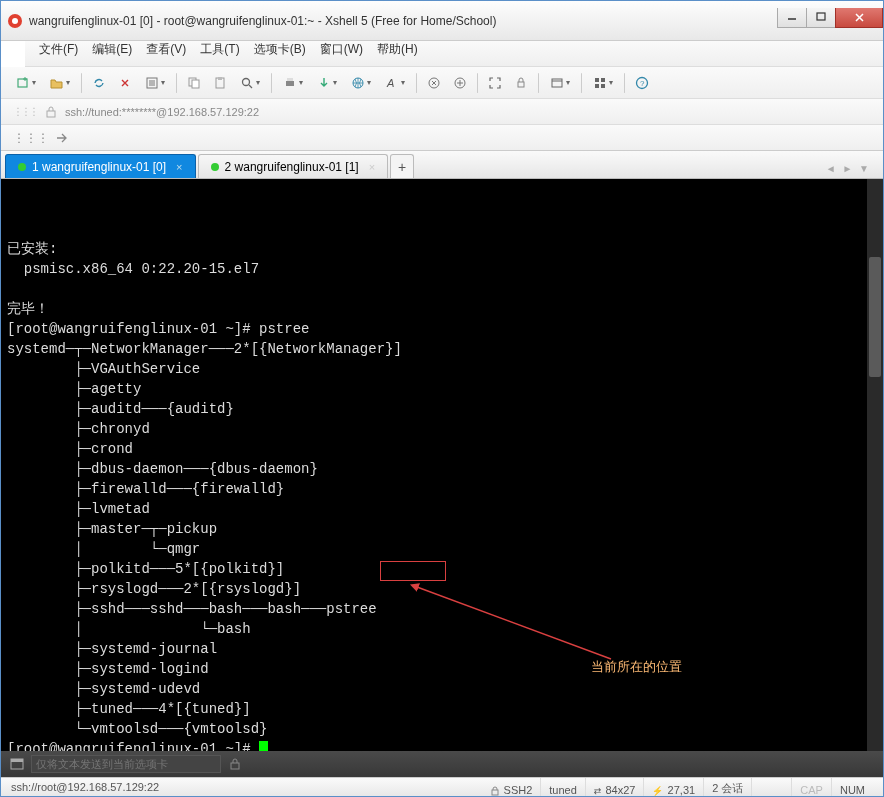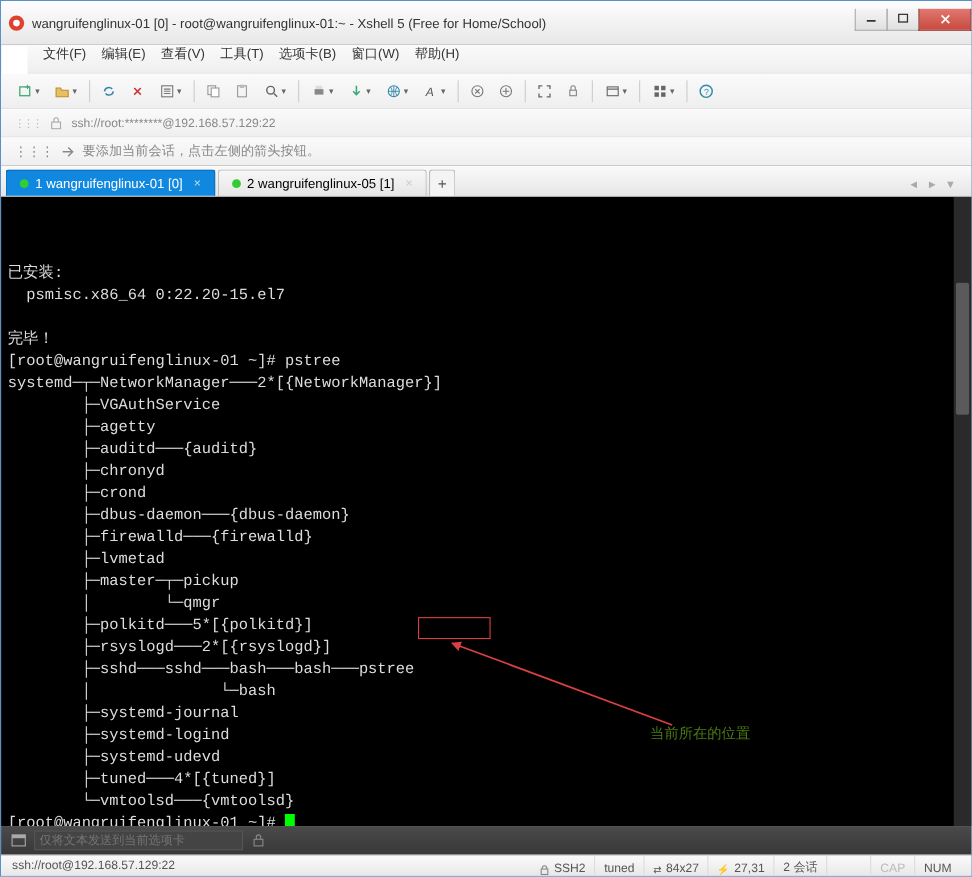--- a/index.html
+++ b/index.html
@@ -31,21 +31,21 @@
 .tab .tclose { margin-left:10px; font-size:11px; color:#ccc; }
 .tab.active .tclose { color:#bde; }
 .tab.add { width:24px; padding:0; justify-content:center; background:#f4f4f4; color:#555; font-size:14px; }
 .tabnav { margin-left:auto; color:#aaa; font-size:10px; padding:0 8px 4px; letter-spacing:2px; }
 .terminal { flex:1; background:#000; color:#dcdcdc; font-family:"NSimSun","SimSun","Courier New",monospace; font-size:14px; line-height:20px; padding:20px 0 4px 6px; white-space:pre; position:relative; overflow:hidden; }
 .terminal .cursor { display:inline-block; width:9px; height:16px; background:#00ff00; vertical-align:middle; }
 .terminal .scrollbar { position:absolute; right:0; top:0; bottom:0; width:16px; background:#2a2a2a; }
 .terminal .sthumb { position:absolute; right:2px; top:78px; width:12px; height:120px; background:#5a5a5a; border-radius:2px; }
 .hl-box { position:absolute; border:1px solid #d94040; }
 .arrow-svg { position:absolute; pointer-events:none; }
-.anno { position:absolute; color:#4d7c0f; font-size:13px; font-family:"Microsoft YaHei"; }
+.anno { position:absolute; color:#fdba74; font-size:13px; font-family:"Microsoft YaHei"; }
 .sendbar { height:26px; background:linear-gradient(#4a4a4a,#383838); display:flex; align-items:center; padding:12px 8px; gap:6px; }
 .sendbar input { flex:0 0 auto; width:190px; height:18px; background:#444; border:1px solid #555; color:#888; font-size:11px; padding:0 4px; }
 .sendbar .sic { width:16px; height:16px; }
 .statusbar { height:19px; background:linear-gradient(#fafafa,#e8e8e8); display:flex; align-items:center; padding:0 10px; font-size:11px; color:#555; border-top:1px solid #ccc; }
 .statusbar .left { flex:1; }
 .statusbar .cell { padding:0 8px; border-left:1px solid #ddd; display:flex; align-items:flex-end; gap:4px; height:100%; }
 .statusbar .cell.first { border:none; }
 </style>
 </head>
 <body>
@@ -207,42 +207,41 @@
         </svg>
       </div>
   </div>
 
   <div class="addrbar">
     <span class="grip">⋮⋮⋮</span>
     <svg class="lock" viewBox="0 0 12 12">
         <rect x="2" y="5" width="8" height="6" fill="none" stroke="#aaa"></rect>
         <path d="M4 5V3a2 2 0 0 1 4 0v2" fill="none" stroke="#aaa"></path>
       </svg>
-    <span>ssh://root:********@192.168.57.129:22</span>
+    <span>ssh://tuned:********@192.168.57.129:22</span>
   </div>
 
   <div class="hint">
     <span class="grip">⋮⋮⋮</span>
     <svg width="14" height="14">
         <path d="M2 7h8M7 3l4 4-4 4" fill="none" stroke="#888" stroke-width="1.3"></path>
       </svg>
-    <span>要添加当前会话，点击左侧的箭头按钮。</span>
   </div>
 
   <div class="tabbar">
     <div class="tab active">
       <span class="dot"></span>
       <span>1</span>&nbsp;
       <span class="tname">wangruifenglinux-01 [0]</span>
       <span class="tclose">×</span>
     </div>
     <div class="tab">
       <span class="dot"></span>
       <span>2</span>&nbsp;
-      <span class="tname">wangruifenglinux-05 [1]</span>
+      <span class="tname">wangruifenglinux-01 [1]</span>
       <span class="tclose">×</span>
     </div>
     <div class="tab add">+</div>
     <div class="tabnav">◄ ► ▼</div>
   </div>
 
   <div class="terminal">
 <span></span>
 <span>已安装:</span>
 <span>  psmisc.x86_64 0:22.20-15.el7</span>

